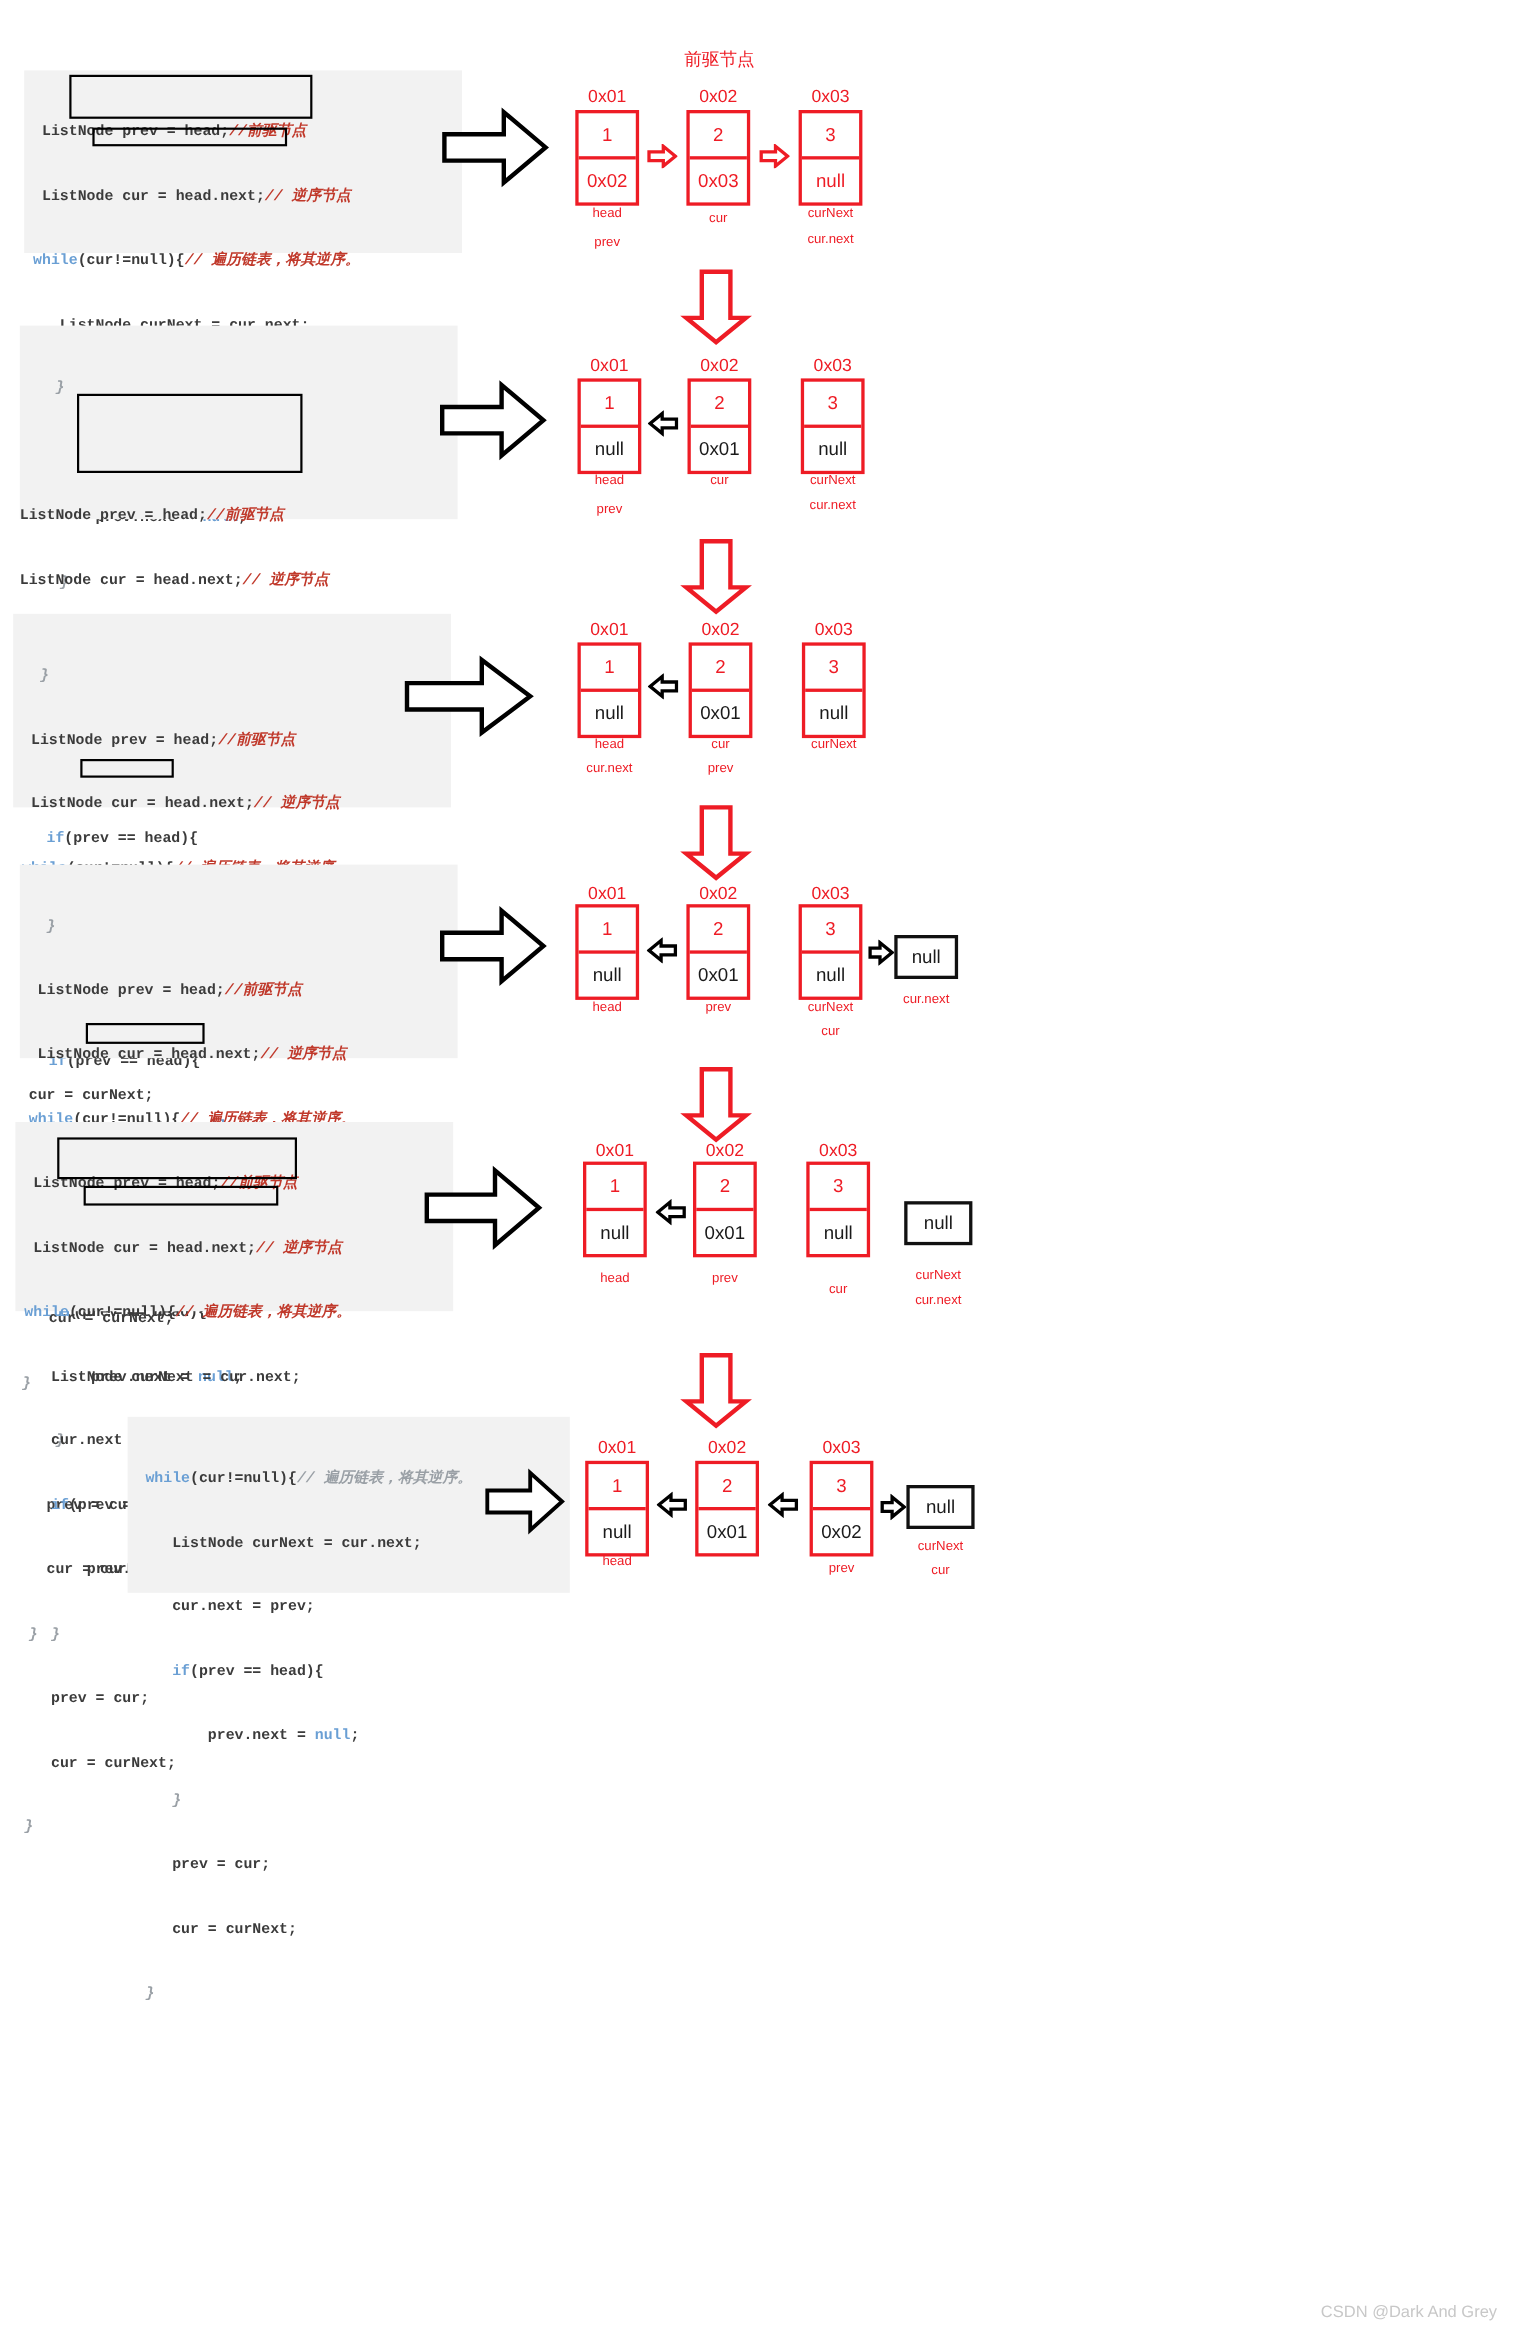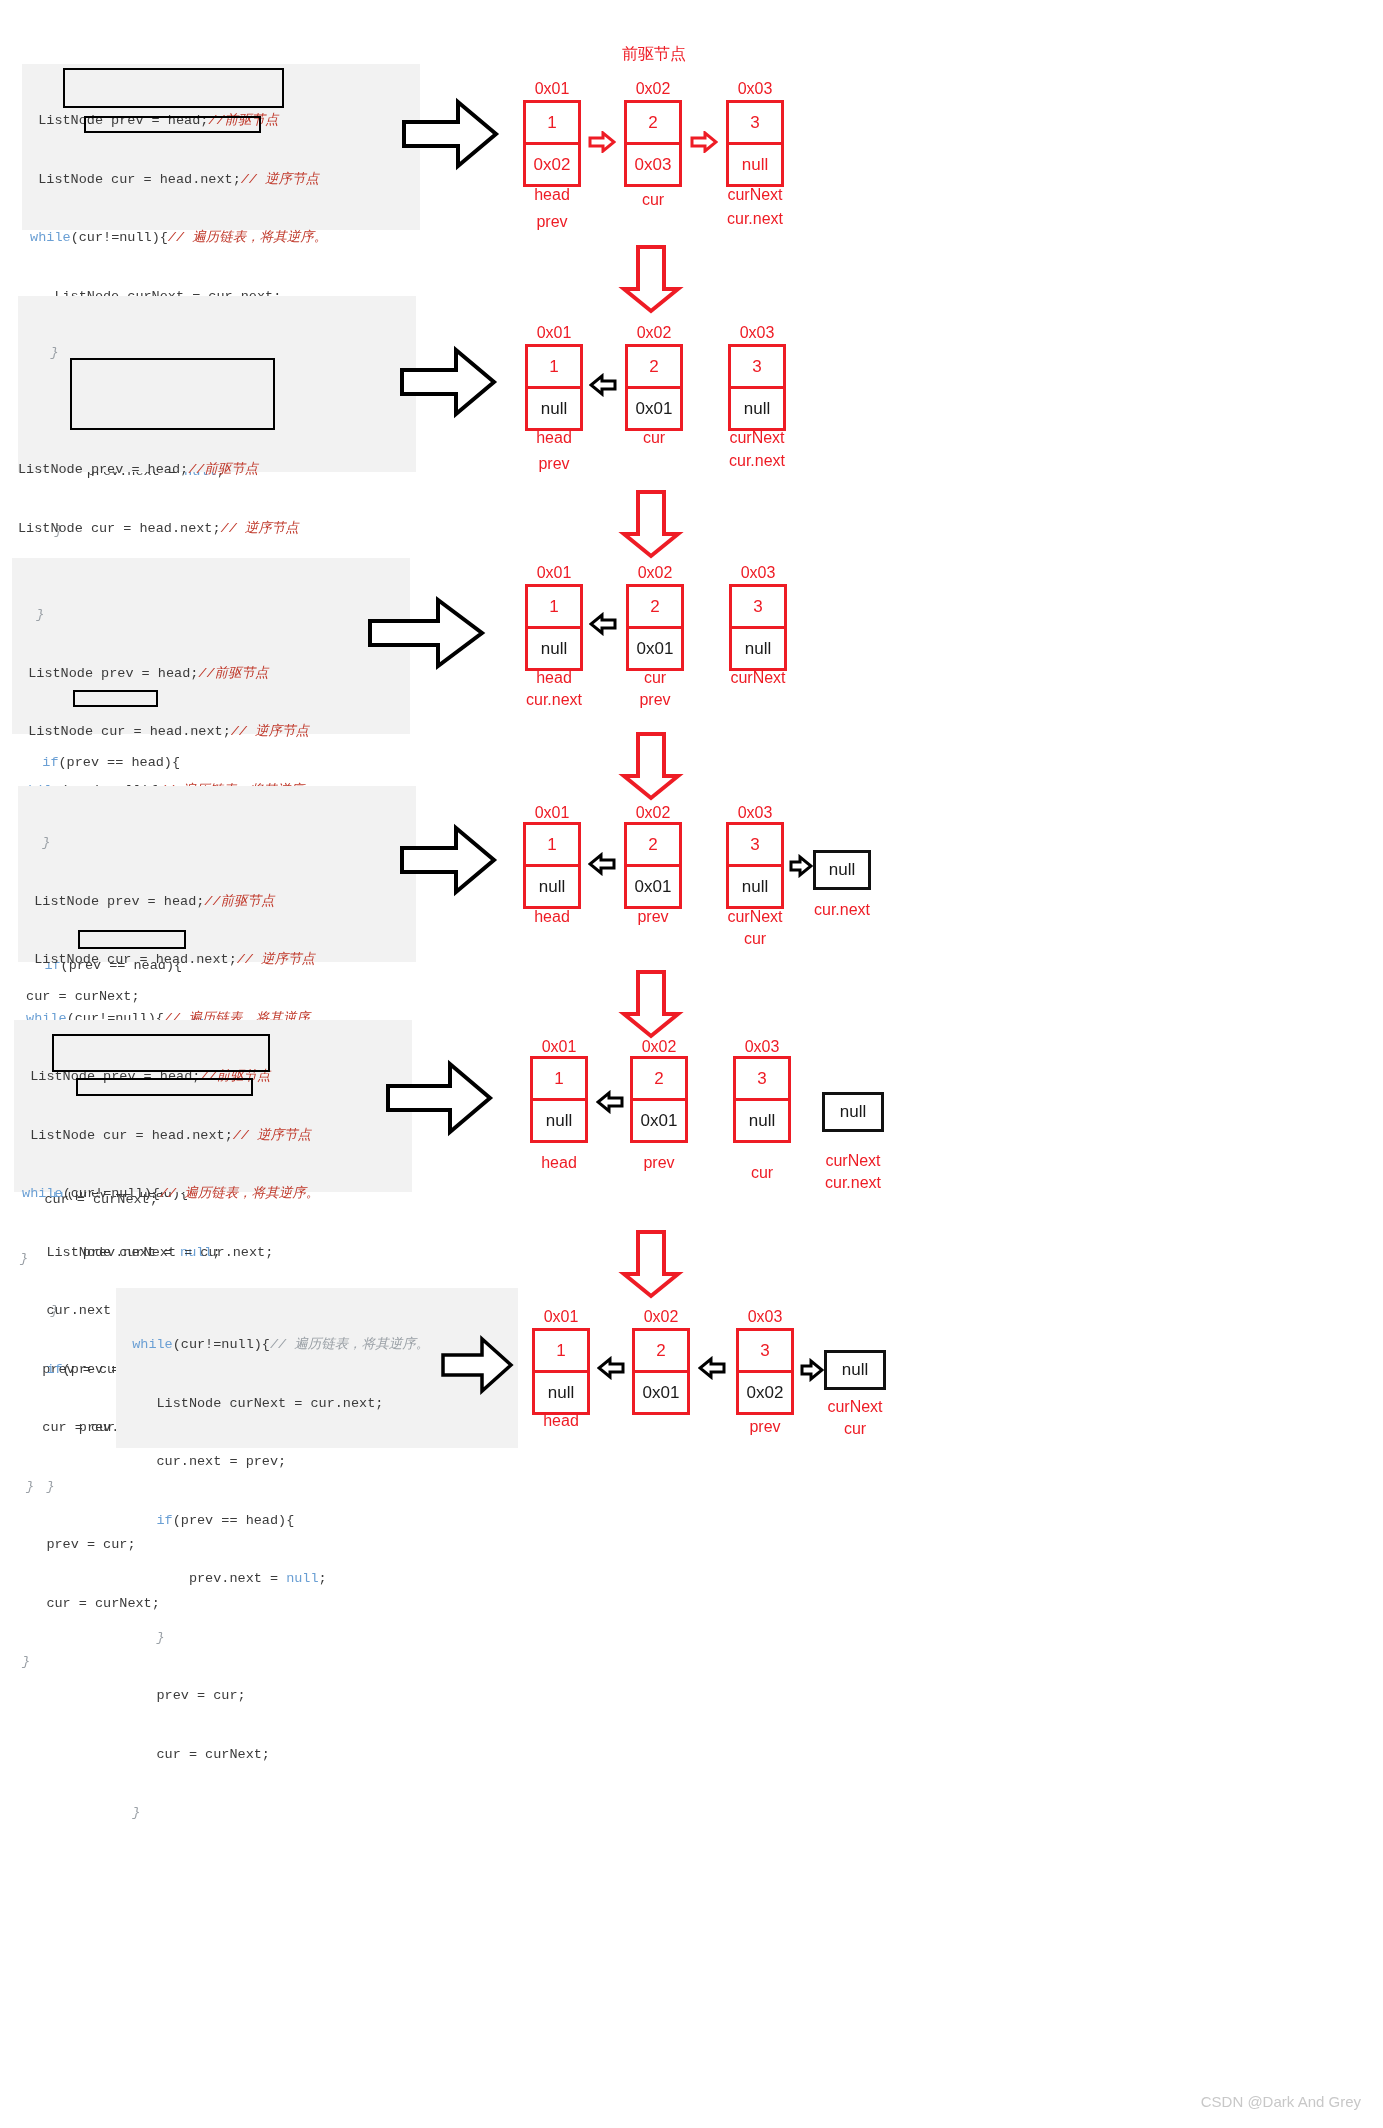--- a/index.html
+++ b/index.html
@@ -15,20 +15,21 @@
   .code-block{
     position:absolute;
     background:#f2f2f2;
     font-family:"Liberation Mono","DejaVu Sans Mono",monospace;
     font-size:13.5px;
     line-height:19.5px;
     color:#3b3b3b;
     white-space:pre;
     box-sizing:border-box;
     padding:8px 0 8px 0;
+    font-weight:bold;
   }
   .code-line{display:block;height:19.5px;white-space:pre;}
   .kw{color:#6a9fd4;margin-top:39px;}
   .cm{color:#9aa0a6;font-style:italic;}
   .cmr{color:#c0392b;font-style:italic;}
   .pl{color:#3b3b3b;}
 
   
   .hl{
     position:absolute;
@@ -81,21 +82,21 @@
   .addr{
     position:absolute;
     color:#ee1c25;
     font-size:16px;
     text-align:center;
     width:58px;
   }
   .vlabel{
     position:absolute;
     color:#ee1c25;
-    font-size:16px;
+    font-size:12px;
     text-align:center;
     width:90px;
   }
   .title-cn{
     position:absolute;
     color:#ee1c25;
     font-size:16px;
   }
   .smallarrow{position:absolute;}
   .smallarrow svg{display:block;}

